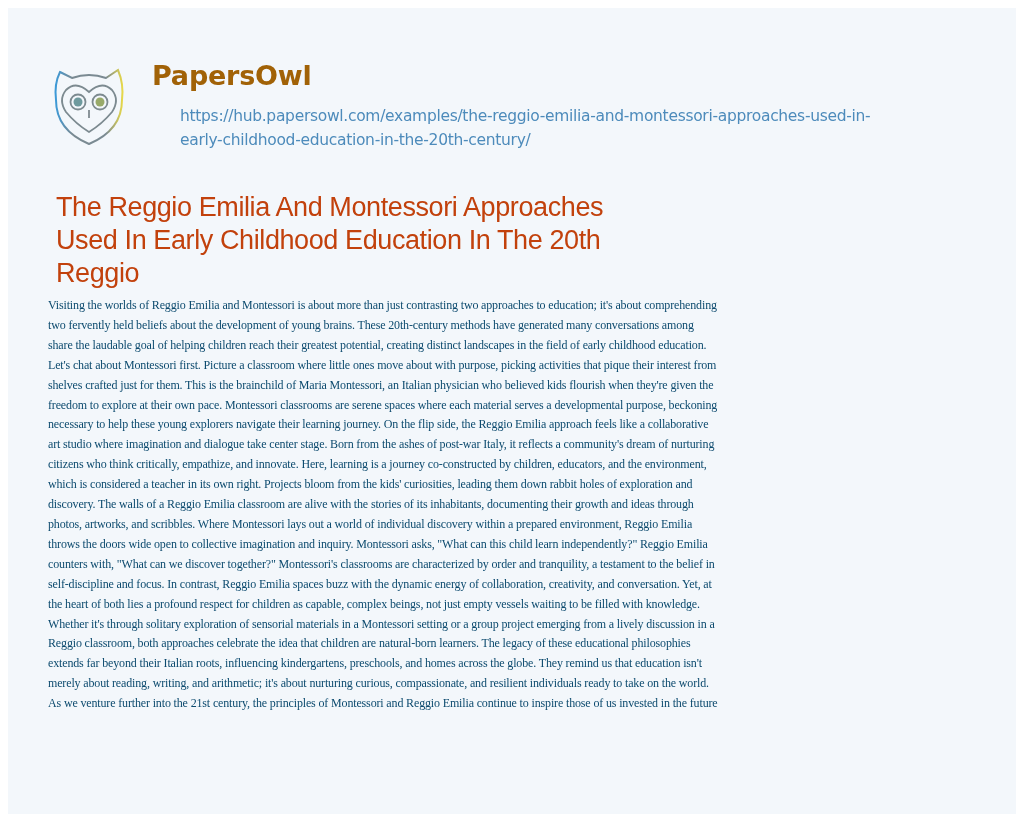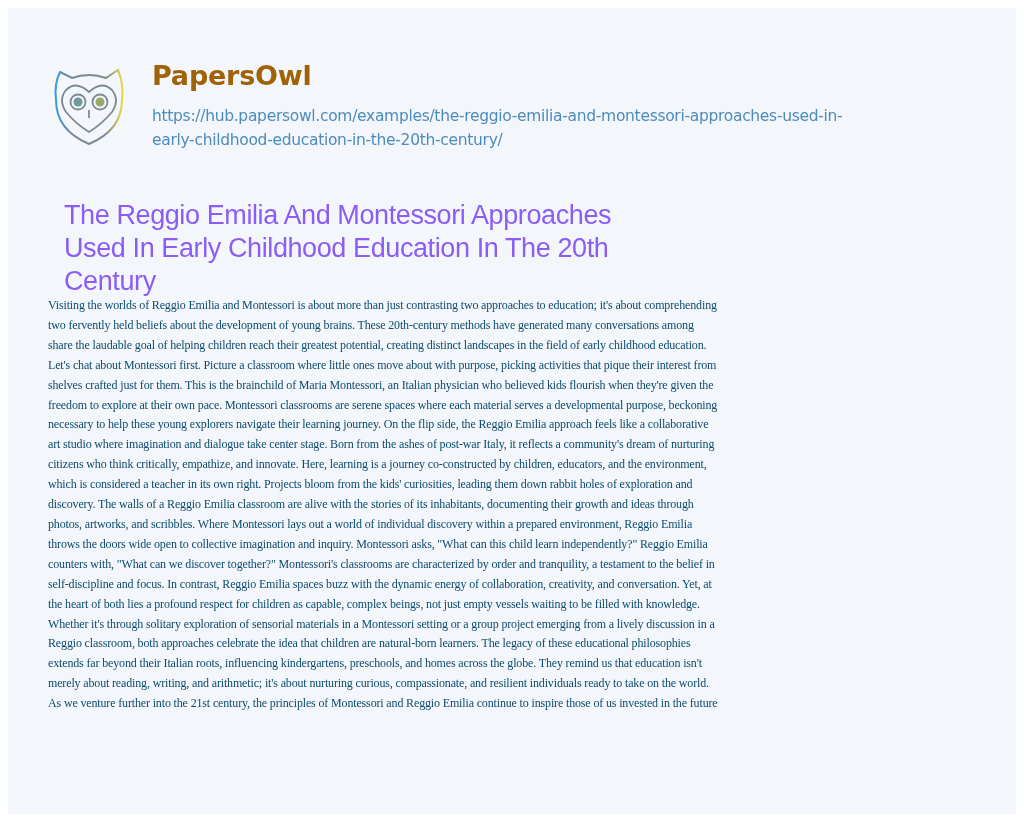--- a/index.html
+++ b/index.html
@@ -40,32 +40,32 @@
       position: absolute;
       left: 152px;
       top: 104px;
       font-family: "DejaVu Sans", sans-serif;
       font-size: 15.5px;
       line-height: 24px;
       color: #4d8bbb;
       white-space: nowrap;
       letter-spacing: -0.3px;
     }
-    .url a { color: inherit; text-decoration: none; display: block; }
+    .url a { color: inherit; text-decoration: none; display: block; margin-left: 28px; }
     .title {
       position: absolute;
       left: 48px;
       top: 183px;
       width: 640px;
       font-family: "Liberation Sans Narrow", "Liberation Sans", sans-serif;
       font-size: 27px;
       line-height: 33px;
-      color: #8b5cf6;
+      color: #c2410c;
       letter-spacing: -0.4px;
-      margin: 16px;
+      margin: 8px;
       font-weight: normal;
     }
     .title .tl { display: block; white-space: nowrap; }
     .body {
       position: absolute;
       left: 48px;
       top: 296px;
       width: 930px;
       font-family: "Liberation Serif", serif;
       font-size: 12px;
@@ -111,21 +111,21 @@
 <div class="brand">PapersOwl</div>
 
 <div class="url">
   <a>https://hub.papersowl.com/examples/the-reggio-emilia-and-montessori-approaches-used-in-</a>
   <a>early-childhood-education-in-the-20th-century/</a>
 </div>
 
 <h1 class="title">
   <span class="tl">The Reggio Emilia And Montessori Approaches</span>
   <span class="tl">Used In Early Childhood Education In The 20th</span>
-  <span class="tl">Century</span>
+  <span class="tl">Reggio</span>
 </h1>
 
 <div class="body">
   <span class="line">Visiting the worlds of Reggio Emilia and Montessori is about more than just contrasting two approaches to education; it's about comprehending</span>
   <span class="line">two fervently held beliefs about the development of young brains. These 20th-century methods have generated many conversations among</span>
   <span class="line">share the laudable goal of helping children reach their greatest potential, creating distinct landscapes in the field of early childhood education.</span>
   <span class="line">Let's chat about Montessori first. Picture a classroom where little ones move about with purpose, picking activities that pique their interest from</span>
   <span class="line">shelves crafted just for them. This is the brainchild of Maria Montessori, an Italian physician who believed kids flourish when they're given the</span>
   <span class="line">freedom to explore at their own pace. Montessori classrooms are serene spaces where each material serves a developmental purpose, beckoning</span>
   <span class="line">necessary to help these young explorers navigate their learning journey. On the flip side, the Reggio Emilia approach feels like a collaborative</span>

